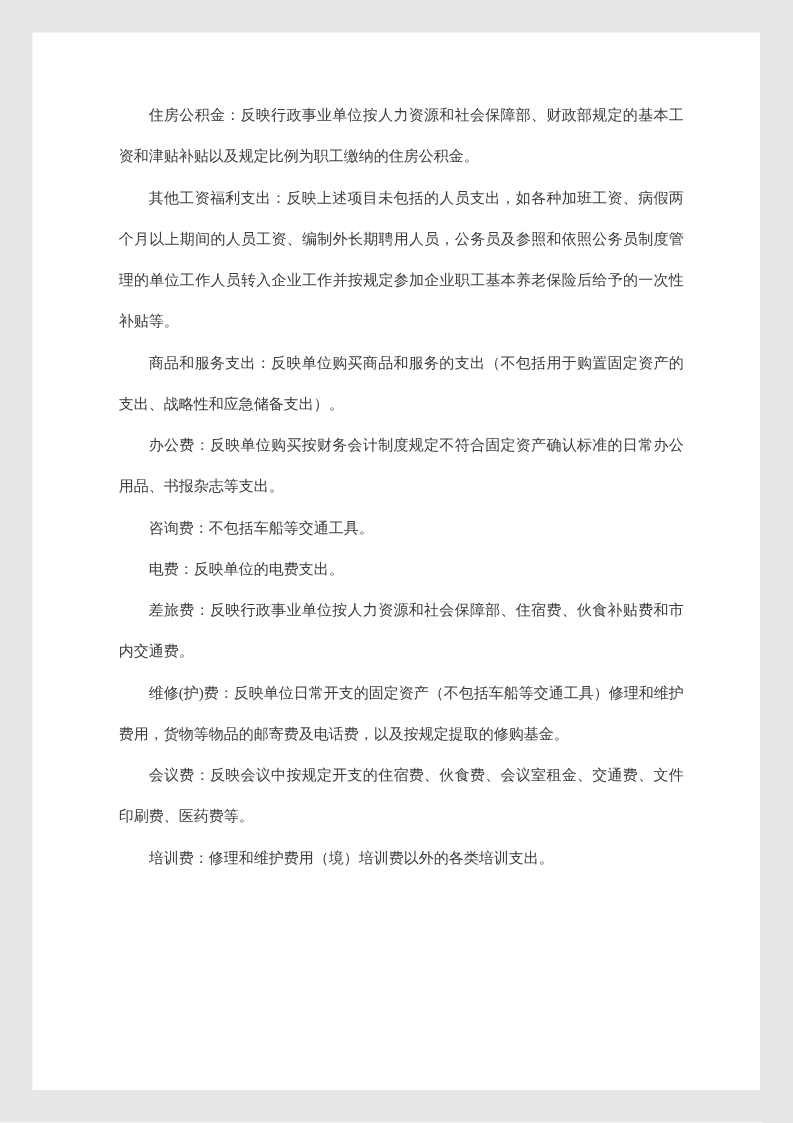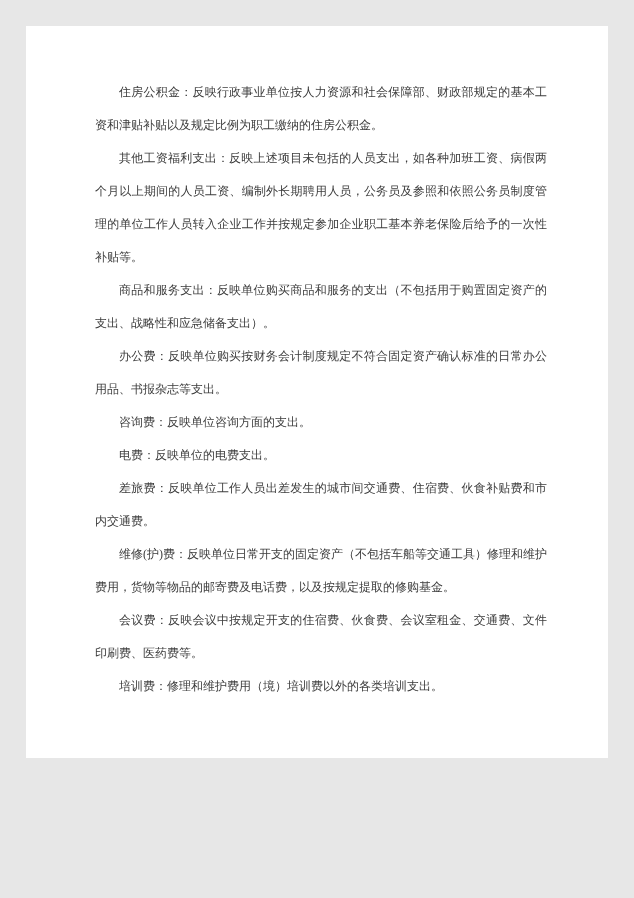--- a/index.html
+++ b/index.html
@@ -12,21 +12,21 @@
     height: 898px;
     background: #e7e7e7;
     font-family: "Liberation Serif", "DejaVu Serif", serif;
     overflow: hidden;
   }
   .page {
     position: absolute;
     left: 26px;
     top: 26px;
     width: 582px;
-    height: 732px;
+    height: 846px;
     background: #ffffff;
   }
   .content {
     position: absolute;
     left: 69px;
     top: 50px;
     width: 452px;
     color: #3c3c3c;
     font-size: 12px;
     line-height: 33px;
@@ -41,20 +41,20 @@
 </style>
 </head>
 <body>
 
 <div class="page">
   <div class="content">
     <p>住房公积金：反映行政事业单位按人力资源和社会保障部、财政部规定的基本工资和津贴补贴以及规定比例为职工缴纳的住房公积金。</p>
     <p>其他工资福利支出：反映上述项目未包括的人员支出，如各种加班工资、病假两个月以上期间的人员工资、编制外长期聘用人员，公务员及参照和依照公务员制度管理的单位工作人员转入企业工作并按规定参加企业职工基本养老保险后给予的一次性补贴等。</p>
     <p>商品和服务支出：反映单位购买商品和服务的支出（不包括用于购置固定资产的支出、战略性和应急储备支出）。</p>
     <p>办公费：反映单位购买按财务会计制度规定不符合固定资产确认标准的日常办公用品、书报杂志等支出。</p>
-    <p>咨询费：反映单位咨询方面的支出。</p>
+    <p>咨询费：不包括车船等交通工具。</p>
     <p>电费：反映单位的电费支出。</p>
-    <p>差旅费：反映单位工作人员出差发生的城市间交通费、住宿费、伙食补贴费和市内交通费。</p>
+    <p>差旅费：反映行政事业单位按人力资源和社会保障部、住宿费、伙食补贴费和市内交通费。</p>
     <p>维修(护)费：反映单位日常开支的固定资产（不包括车船等交通工具）修理和维护费用，货物等物品的邮寄费及电话费，以及按规定提取的修购基金。</p>
     <p>会议费：反映会议中按规定开支的住宿费、伙食费、会议室租金、交通费、文件印刷费、医药费等。</p>
     <p>培训费：修理和维护费用（境）培训费以外的各类培训支出。</p>
   </div>
 </div>
 
 </body></html>

